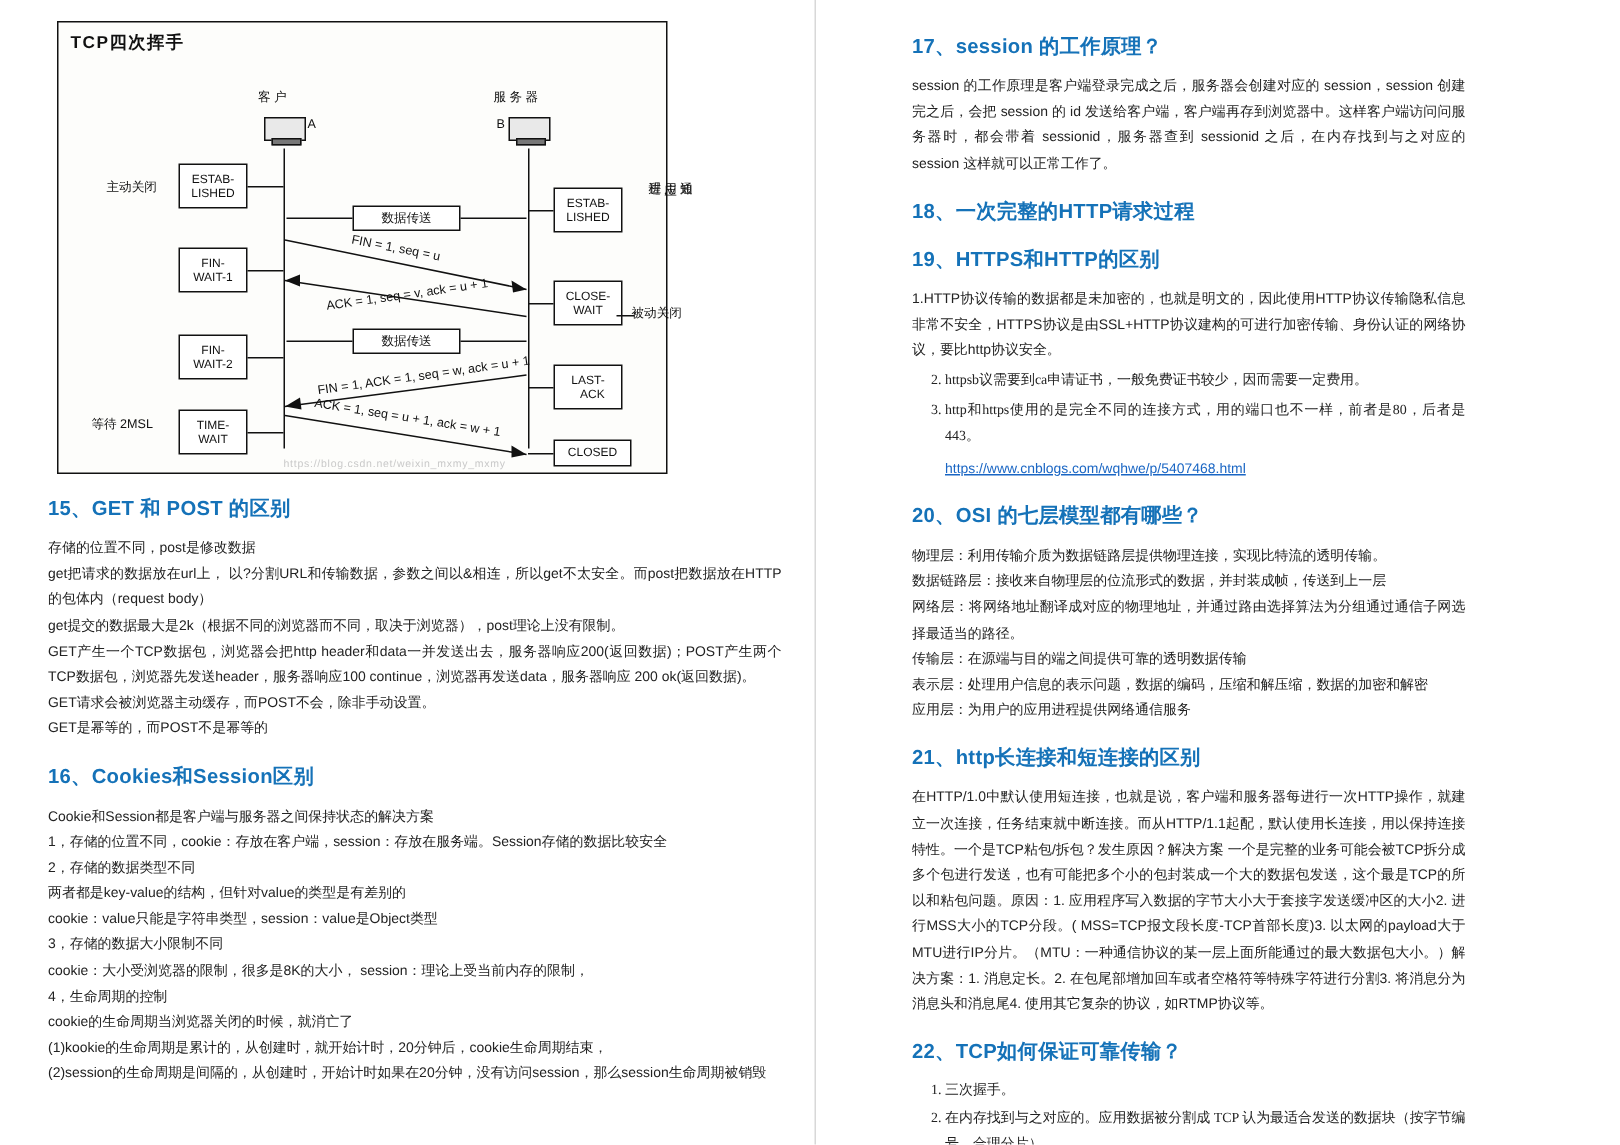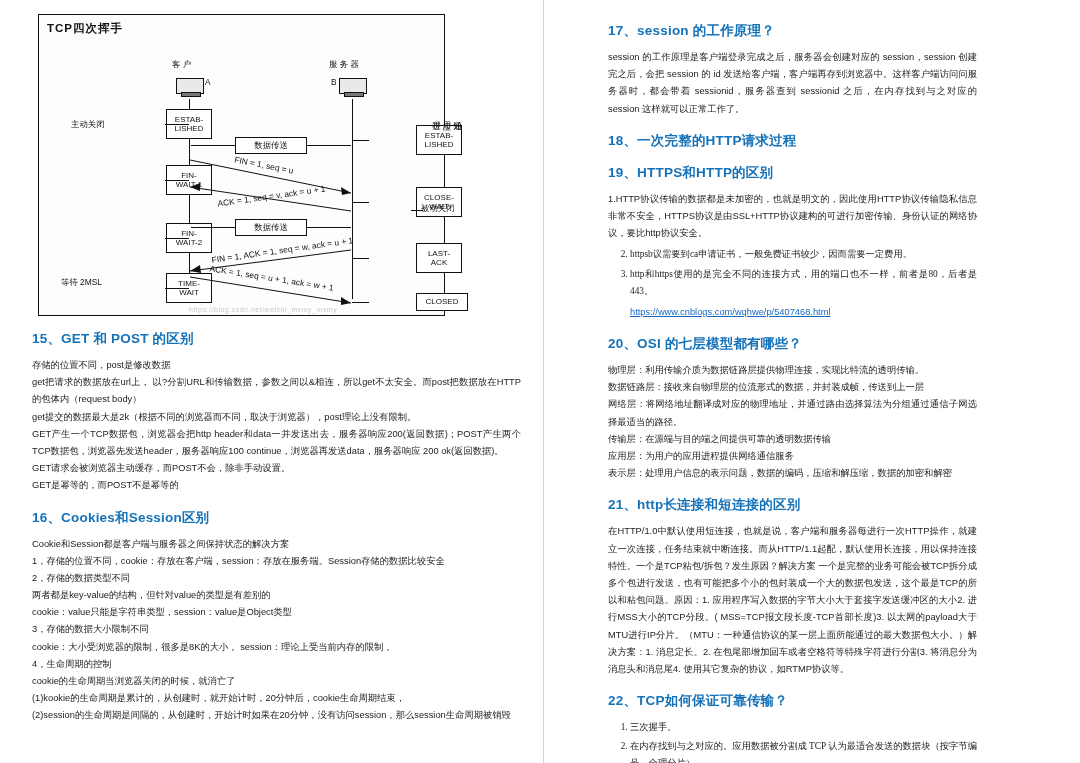--- a/index.html
+++ b/index.html
@@ -103,21 +103,20 @@
     background: #fff;
     font-size: 8px;
     line-height: 1.15;
     text-align: center;
     color: #111;
     display: flex;
     align-items: center;
     justify-content: center;
     padding: 1px 2px;
     box-sizing: border-box;
-    margin-left: 47px;
   }
   .fig-msg {
     position: absolute;
     border: 1px solid #111;
     background: #fff;
     font-size: 8.4px;
     text-align: center;
     color: #111;
     display: flex;
     align-items: center;
@@ -191,21 +190,21 @@
 WAIT-1</div>
       <div class="fig-box" style="left:80px; top:208px; width:46px; height:30px; white-space:pre-line;">FIN-
 WAIT-2</div>
       <div class="fig-box" style="left:80px; top:258px; width:46px; height:30px; white-space:pre-line;">TIME-
 WAIT</div>
 
       <div class="fig-box" style="left:330px; top:110px; width:46px; height:30px; white-space:pre-line;">ESTAB-
 LISHED</div>
       <div class="fig-box" style="left:330px; top:172px; width:46px; height:30px; white-space:pre-line;">CLOSE-
 WAIT</div>
-      <div class="fig-box" style="left:330px; top:228px; width:46px; height:30px; white-space:pre-line;">LAST-
+      <div class="fig-box" style="left:330px; top:228px; width:46px; height:30px; white-space:pre-line;text-align:right;">LAST-
 ACK</div>
       <div class="fig-box" style="left:330px; top:278px; width:52px; height:18px; white-space:pre-line;">CLOSED</div>
 
       <div class="fig-label" style="left:32px; top:104px;">主动关闭</div>
       <div class="fig-label" style="left:382px; top:188px;">被动关闭</div>
       <div class="fig-label" style="left:22px; top:262px;">等待 2MSL</div>
       <div class="vtext" style="left:392px; top:100px; white-space:pre-line;">通知
 应用
 进程</div>
 
@@ -280,22 +279,22 @@
       <li>httpsb议需要到ca申请证书，一般免费证书较少，因而需要一定费用。</li>
       <li>http和https使用的是完全不同的连接方式，用的端口也不一样，前者是80，后者是443。</li>
     </ol>
     <p class="body tight" style="padding-left:22px;"><a class="link" href="#">https://www.cnblogs.com/wqhwe/p/5407468.html</a></p>
 
     <h2 class="sec">20、OSI 的七层模型都有哪些？</h2>
     <p class="body tight">物理层：利用传输介质为数据链路层提供物理连接，实现比特流的透明传输。</p>
     <p class="body tight">数据链路层：接收来自物理层的位流形式的数据，并封装成帧，传送到上一层</p>
     <p class="body tight">网络层：将网络地址翻译成对应的物理地址，并通过路由选择算法为分组通过通信子网选择最适当的路径。</p>
     <p class="body tight">传输层：在源端与目的端之间提供可靠的透明数据传输</p>
+    <p class="body tight">表示层：处理用户信息的表示问题，数据的编码，压缩和解压缩，数据的加密和解密</p>
     <p class="body tight">应用层：为用户的应用进程提供网络通信服务</p>
-    <p class="body tight">表示层：处理用户信息的表示问题，数据的编码，压缩和解压缩，数据的加密和解密</p>
 
     <h2 class="sec">21、http长连接和短连接的区别</h2>
     <p class="body">在HTTP/1.0中默认使用短连接，也就是说，客户端和服务器每进行一次HTTP操作，就建立一次连接，任务结束就中断连接。而从HTTP/1.1起配，默认使用长连接，用以保持连接特性。一个是TCP粘包/拆包？发生原因？解决方案 一个是完整的业务可能会被TCP拆分成多个包进行发送，也有可能把多个小的包封装成一个大的数据包发送，这个最是TCP的所以和粘包问题。原因：1. 应用程序写入数据的字节大小大于套接字发送缓冲区的大小2. 进行MSS大小的TCP分段。( MSS=TCP报文段长度-TCP首部长度)3. 以太网的payload大于MTU进行IP分片。（MTU：一种通信协议的某一层上面所能通过的最大数据包大小。）解决方案：1. 消息定长。2. 在包尾部增加回车或者空格符等特殊字符进行分割3. 将消息分为消息头和消息尾4. 使用其它复杂的协议，如RTMP协议等。</p>
 
     <h2 class="sec">22、TCP如何保证可靠传输？</h2>
     <ol class="numlist">
       <li>三次握手。</li>
       <li>在内存找到与之对应的。应用数据被分割成 TCP 认为最适合发送的数据块（按字节编号，合理分片）</li>
       <li>超时重复发。当 TCP 发出一个段后，它启动一个定时器，如果不能及时收到一个确认就重发</li>
 

